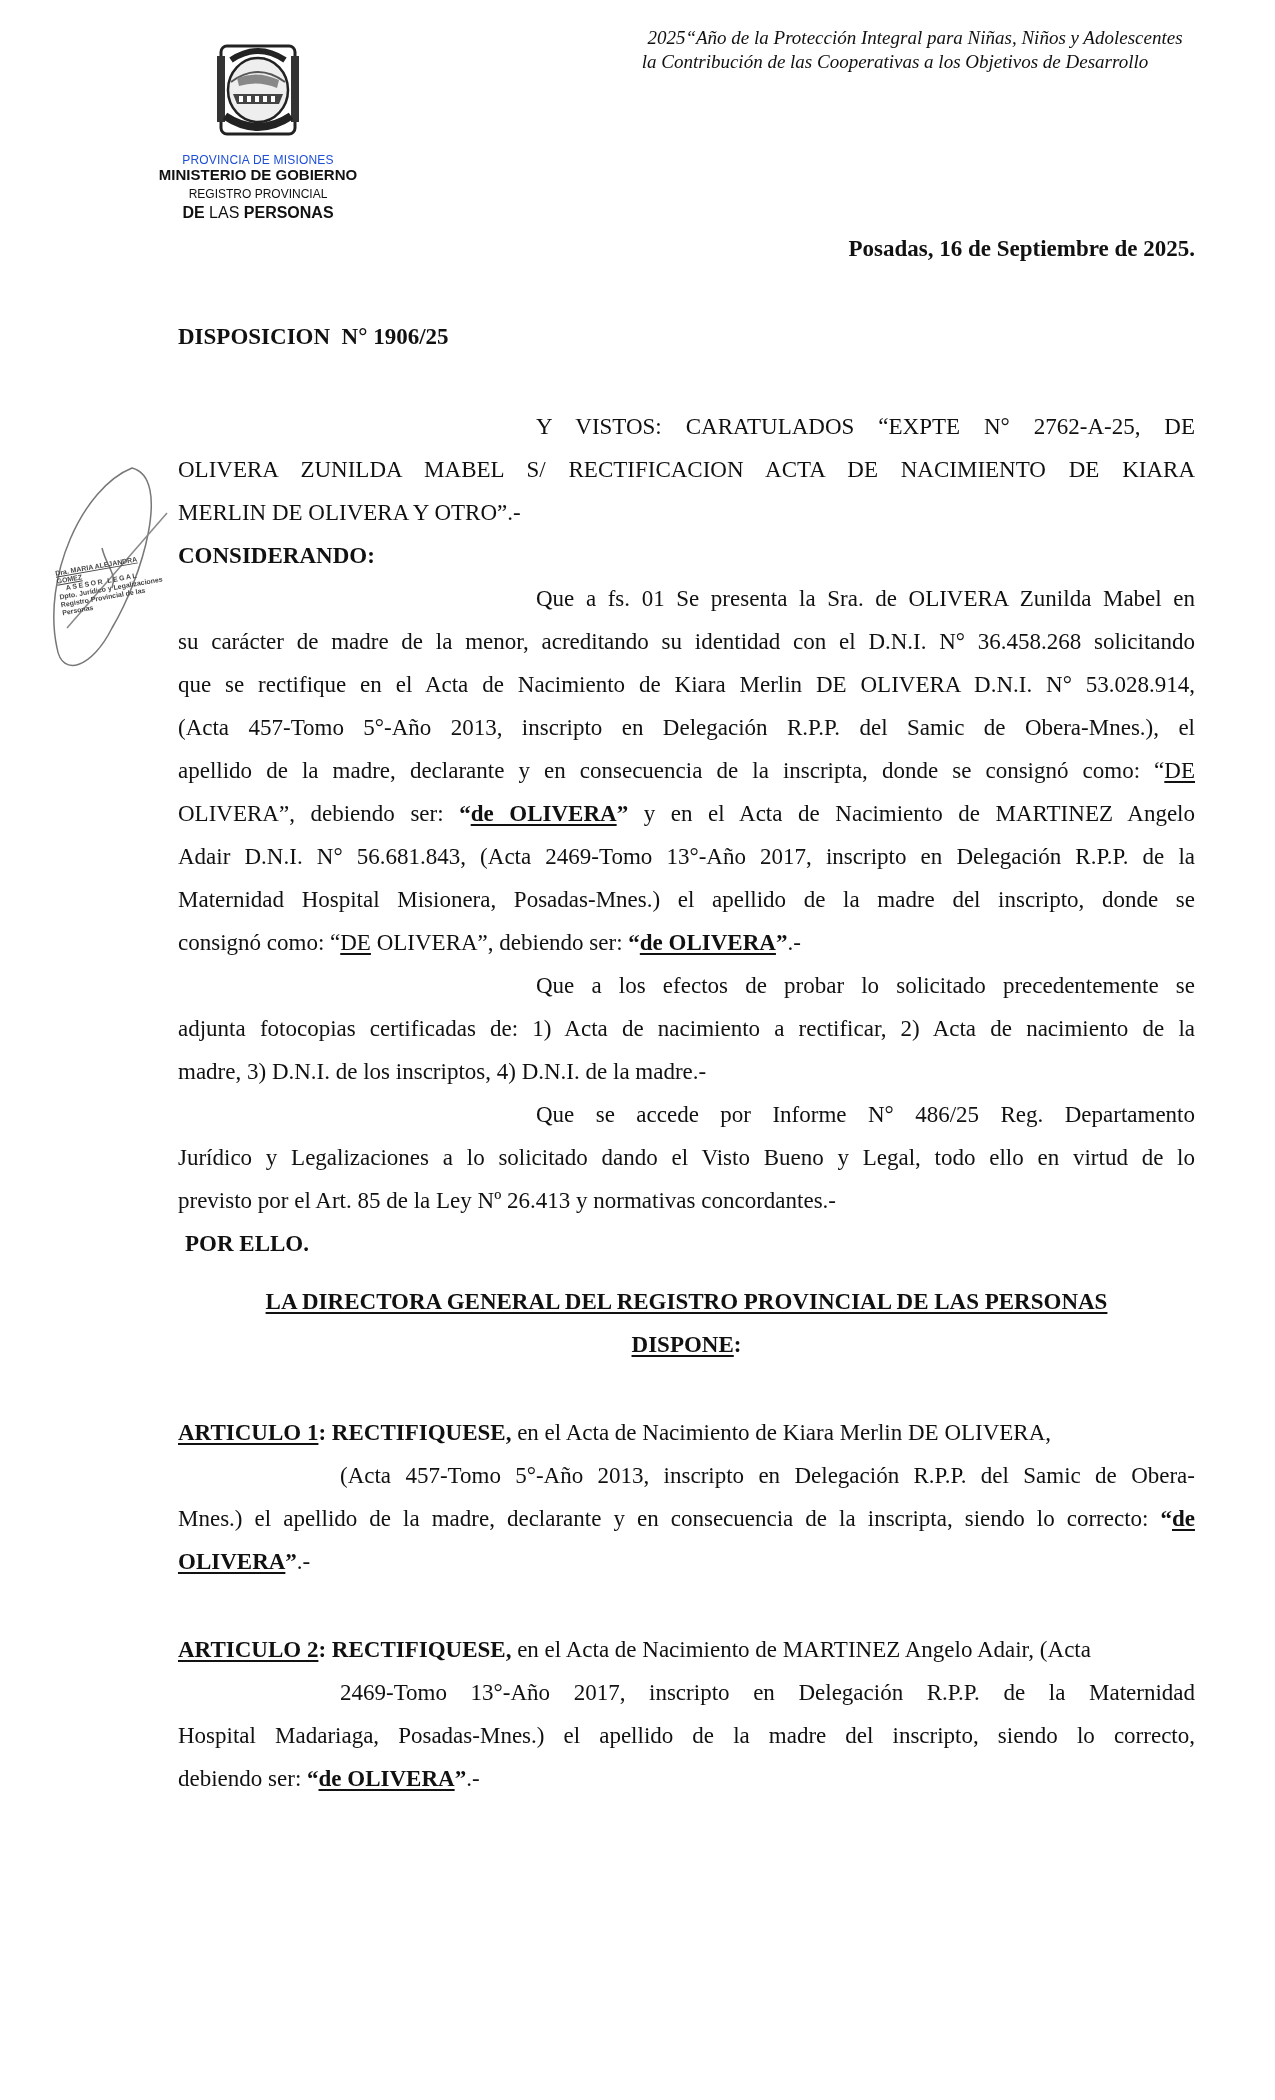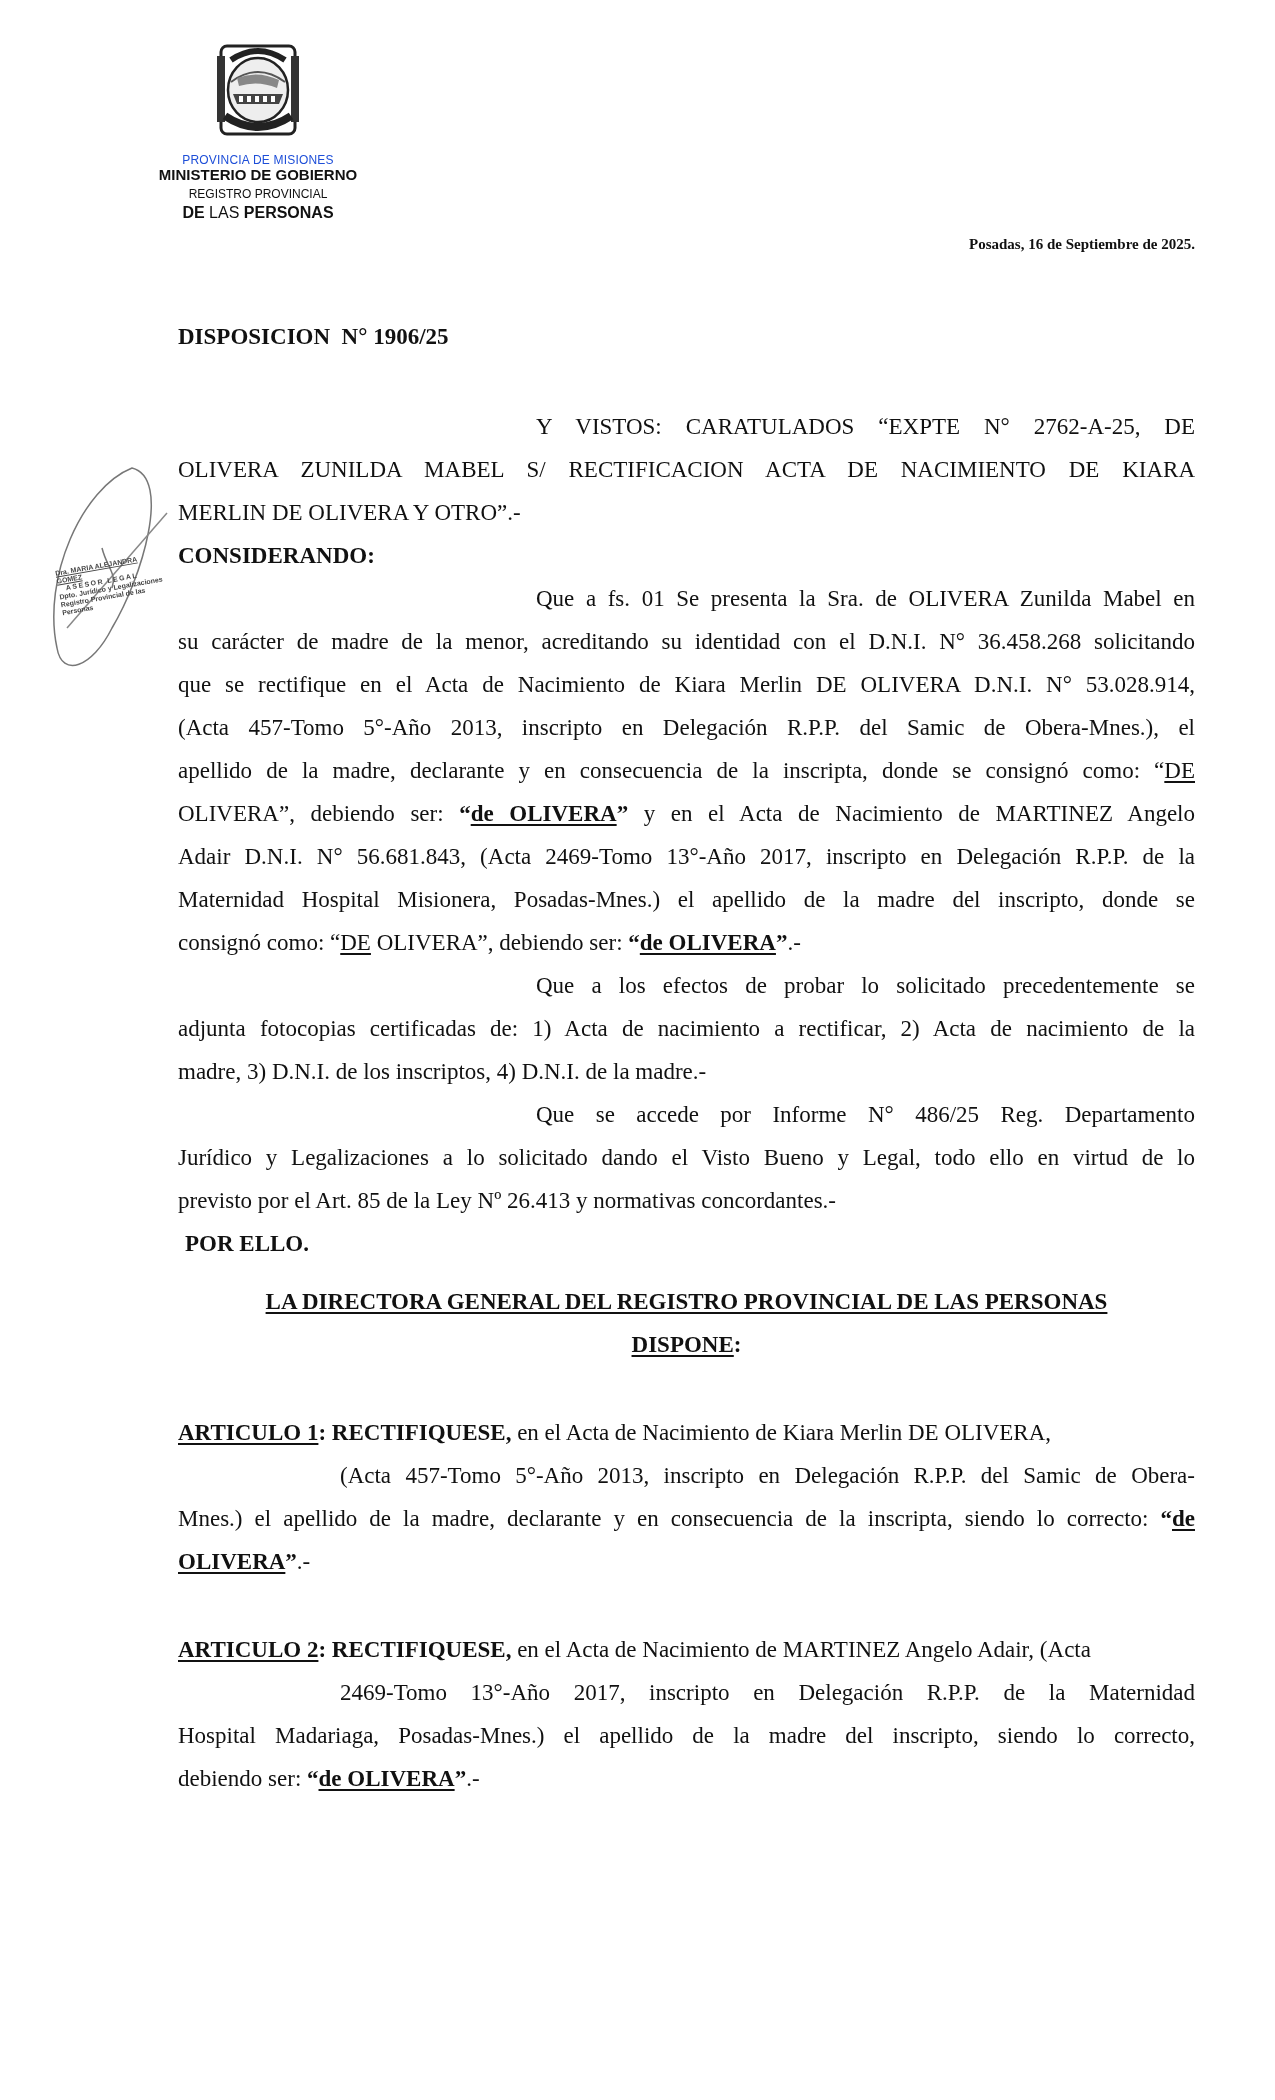--- a/index.html
+++ b/index.html
@@ -9,21 +9,21 @@
   
   .logo { left: 128px; top: 30px; width: 260px; text-align: center; }
   .seal { width: 86px; height: 96px; margin: 12px auto 4px; }
   .lh1 { font-family: "Liberation Sans", sans-serif; font-size: 12px; color: #1d4ed8; letter-spacing: 0.2px; line-height: 13px; margin-top: 8px; }
   .lh2 { font-family: "Liberation Sans", sans-serif; font-size: 15px; font-weight: bold; line-height: 16px; }
   .lh3 { font-family: "Liberation Sans", sans-serif; font-size: 12px; line-height: 19px; margin-top: 2px; }
   .lh4 { font-family: "Liberation Sans", sans-serif; font-size: 16px; line-height: 18px; }
   .lh4 b { font-weight: bold; }
   .motto { right: 40px; top: 26px; width: 680px; text-align: center; font-style: italic; font-size: 19px; line-height: 23.5px; }
   .motto div { white-space: nowrap; }
-  .date { right: 80px; top: 236px; font-weight: bold; font-size: 15px; }
+  .date { right: 80px; top: 236px; font-weight: bold; font-size: 23px; }
   .line { position: absolute; left: 178px; width: 1017px; font-size: 23px; line-height: 30px; white-space: nowrap; }
   .j { text-align: justify; text-align-last: justify; }
   .ind { padding-left: 358px; box-sizing: border-box; }
   .ind2 { padding-left: 162px; box-sizing: border-box; }
   b { font-weight: bold; }
   u { text-decoration: underline; text-decoration-thickness: 2px; text-underline-offset: 3px; }
   .center { text-align: center; }
   .sig { left: 22px; top: 458px; width: 170px; height: 220px; }
   .sigstamp { position: absolute; left: 36px; top: 102px; width: 110px; font-family: "Liberation Sans", sans-serif; font-size: 7px; line-height: 8px; color: #444; transform: rotate(-10deg); font-weight: bold; }
 </style>
@@ -47,20 +47,22 @@
     <path d="M10 74 Q43 96 76 74" fill="none" stroke="#222" stroke-width="8"></path>
     <path d="M16 18 Q43 0 70 18" fill="none" stroke="#222" stroke-width="6"></path>
   </svg>
   <div class="lh1">PROVINCIA DE MISIONES</div>
   <div class="lh2">MINISTERIO DE GOBIERNO</div>
   <div class="lh3">REGISTRO PROVINCIAL</div>
   <div class="lh4"><b>DE</b><span> LAS </span><b>PERSONAS</b></div>
 </div>
 
 <div class="abs motto">
+  <div style="padding-left:40px">2025“Año de la Protección Integral para Niñas, Niños y Adolescentes</div>
+  <div>la Contribución  de las Cooperativas a los Objetivos de Desarrollo</div>
 </div>
 
 <div class="abs date">Posadas, 16 de Septiembre de 2025.</div>
 
 <div class="abs sig">
   <svg width="170" height="220" viewBox="0 0 170 220">
     <path d="M110 10 C150 20 120 120 90 170 C70 210 40 220 35 190 C20 120 60 30 110 10 Z" fill="none" stroke="#777" stroke-width="1.5"></path>
     <path d="M45 170 L145 55" stroke="#888" stroke-width="1.5"></path>
     <path d="M80 90 C85 110 95 115 90 130" fill="none" stroke="#777" stroke-width="1.5"></path>
   </svg>

